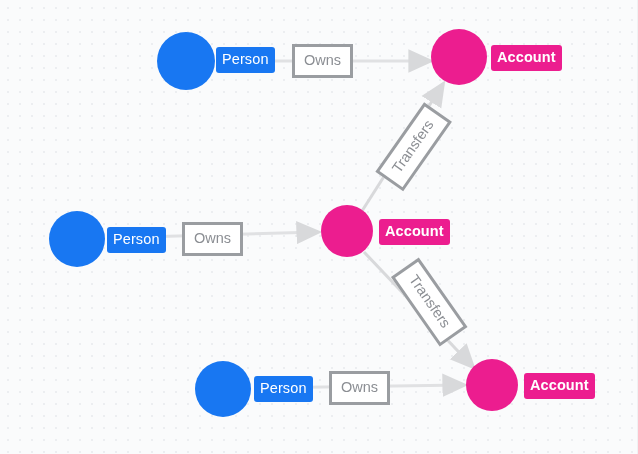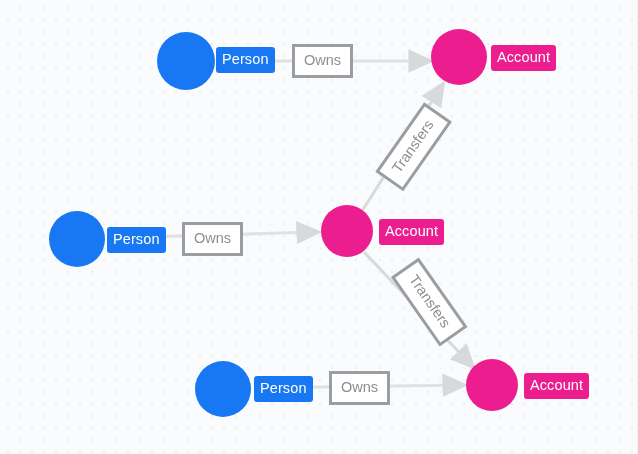--- a/index.html
+++ b/index.html
@@ -35,21 +35,21 @@
     position: absolute;
     color: #ffffff;
     font-size: 14.5px;
     line-height: 1;
     padding: 5px 6px 6px 6px;
     border-radius: 3px;
     white-space: nowrap;
     letter-spacing: 0.1px;
   }
   .badge-person { background: #1877f2; }
-  .badge-account { background: #ec1d8f; }
+  .badge-account { background: #ec1d8f; font-weight: bold; }
 
   .edge-label {
     position: absolute;
     background: #ffffff;
     border: 3px solid #9a9da1;
     color: #8b8e93;
     font-size: 14.5px;
     line-height: 1;
     padding: 6px 9px 7px 9px;
     white-space: nowrap;

